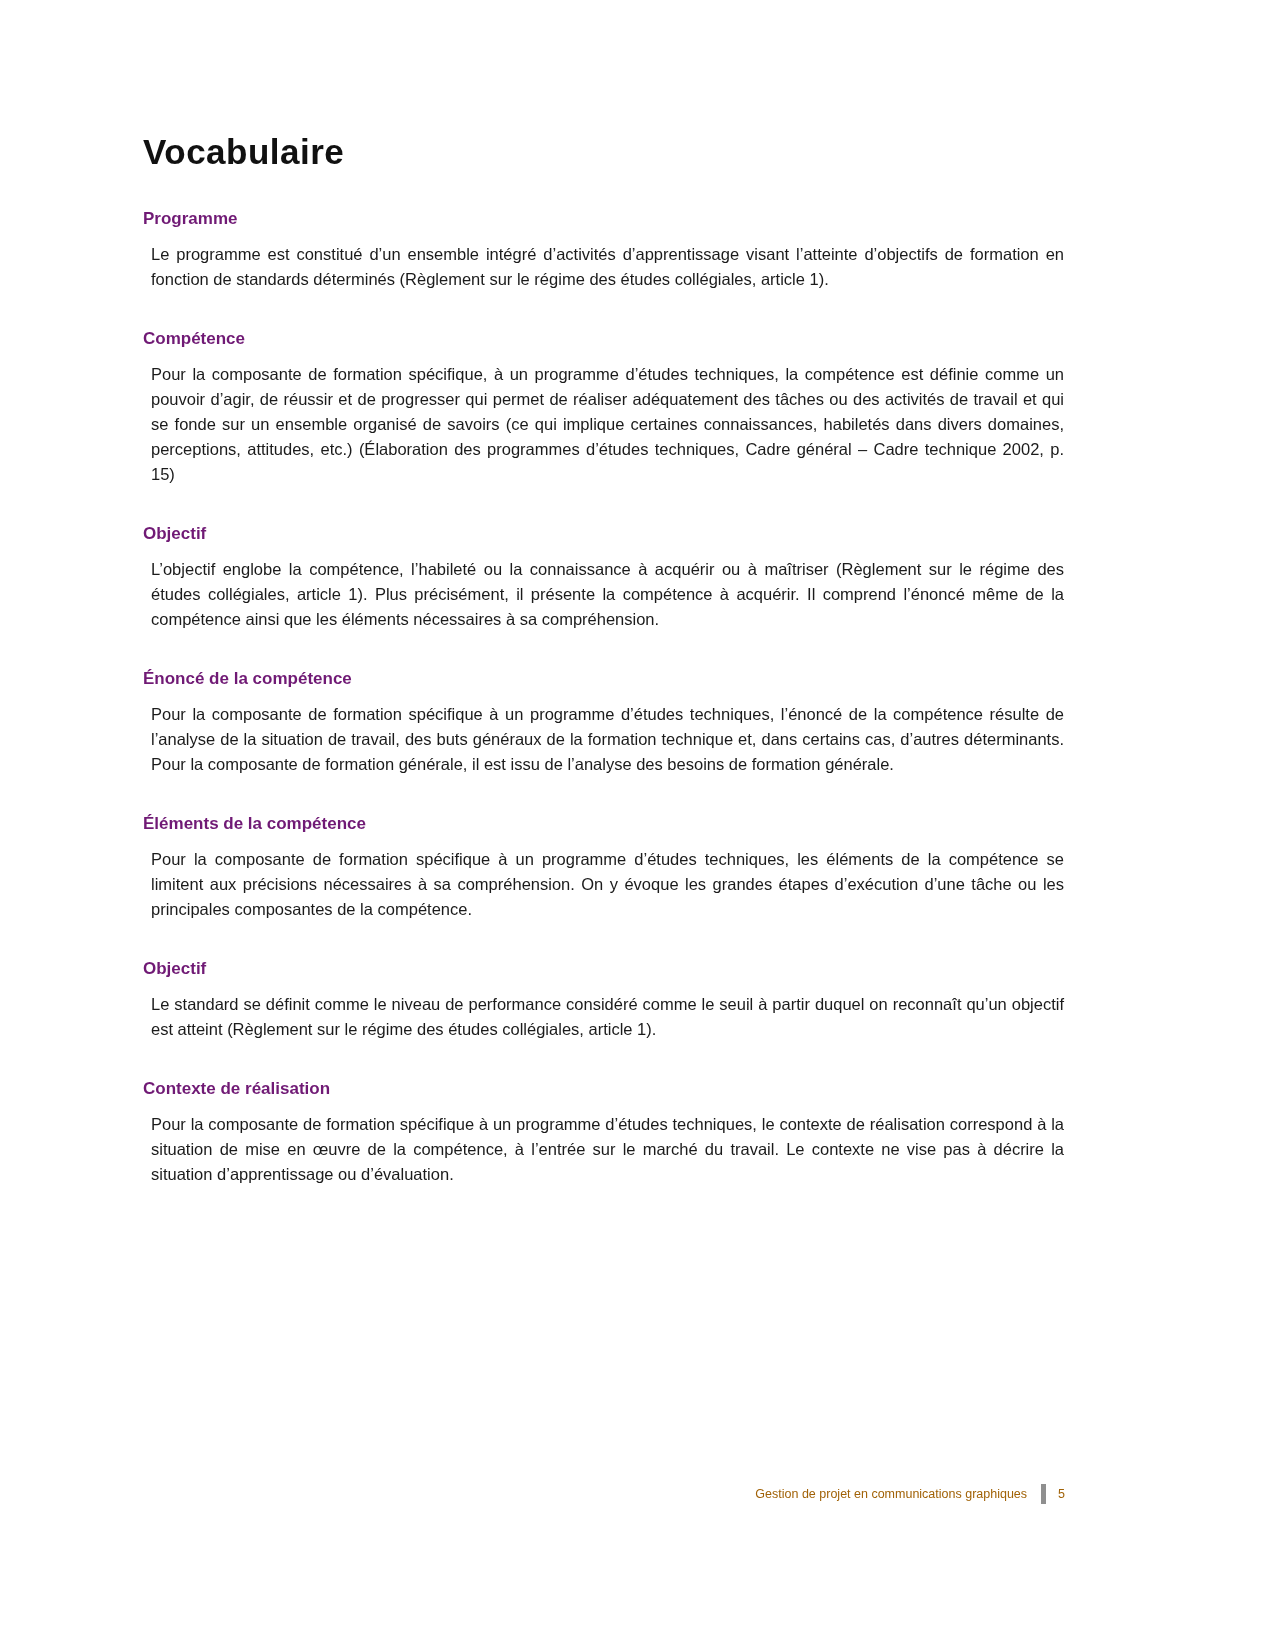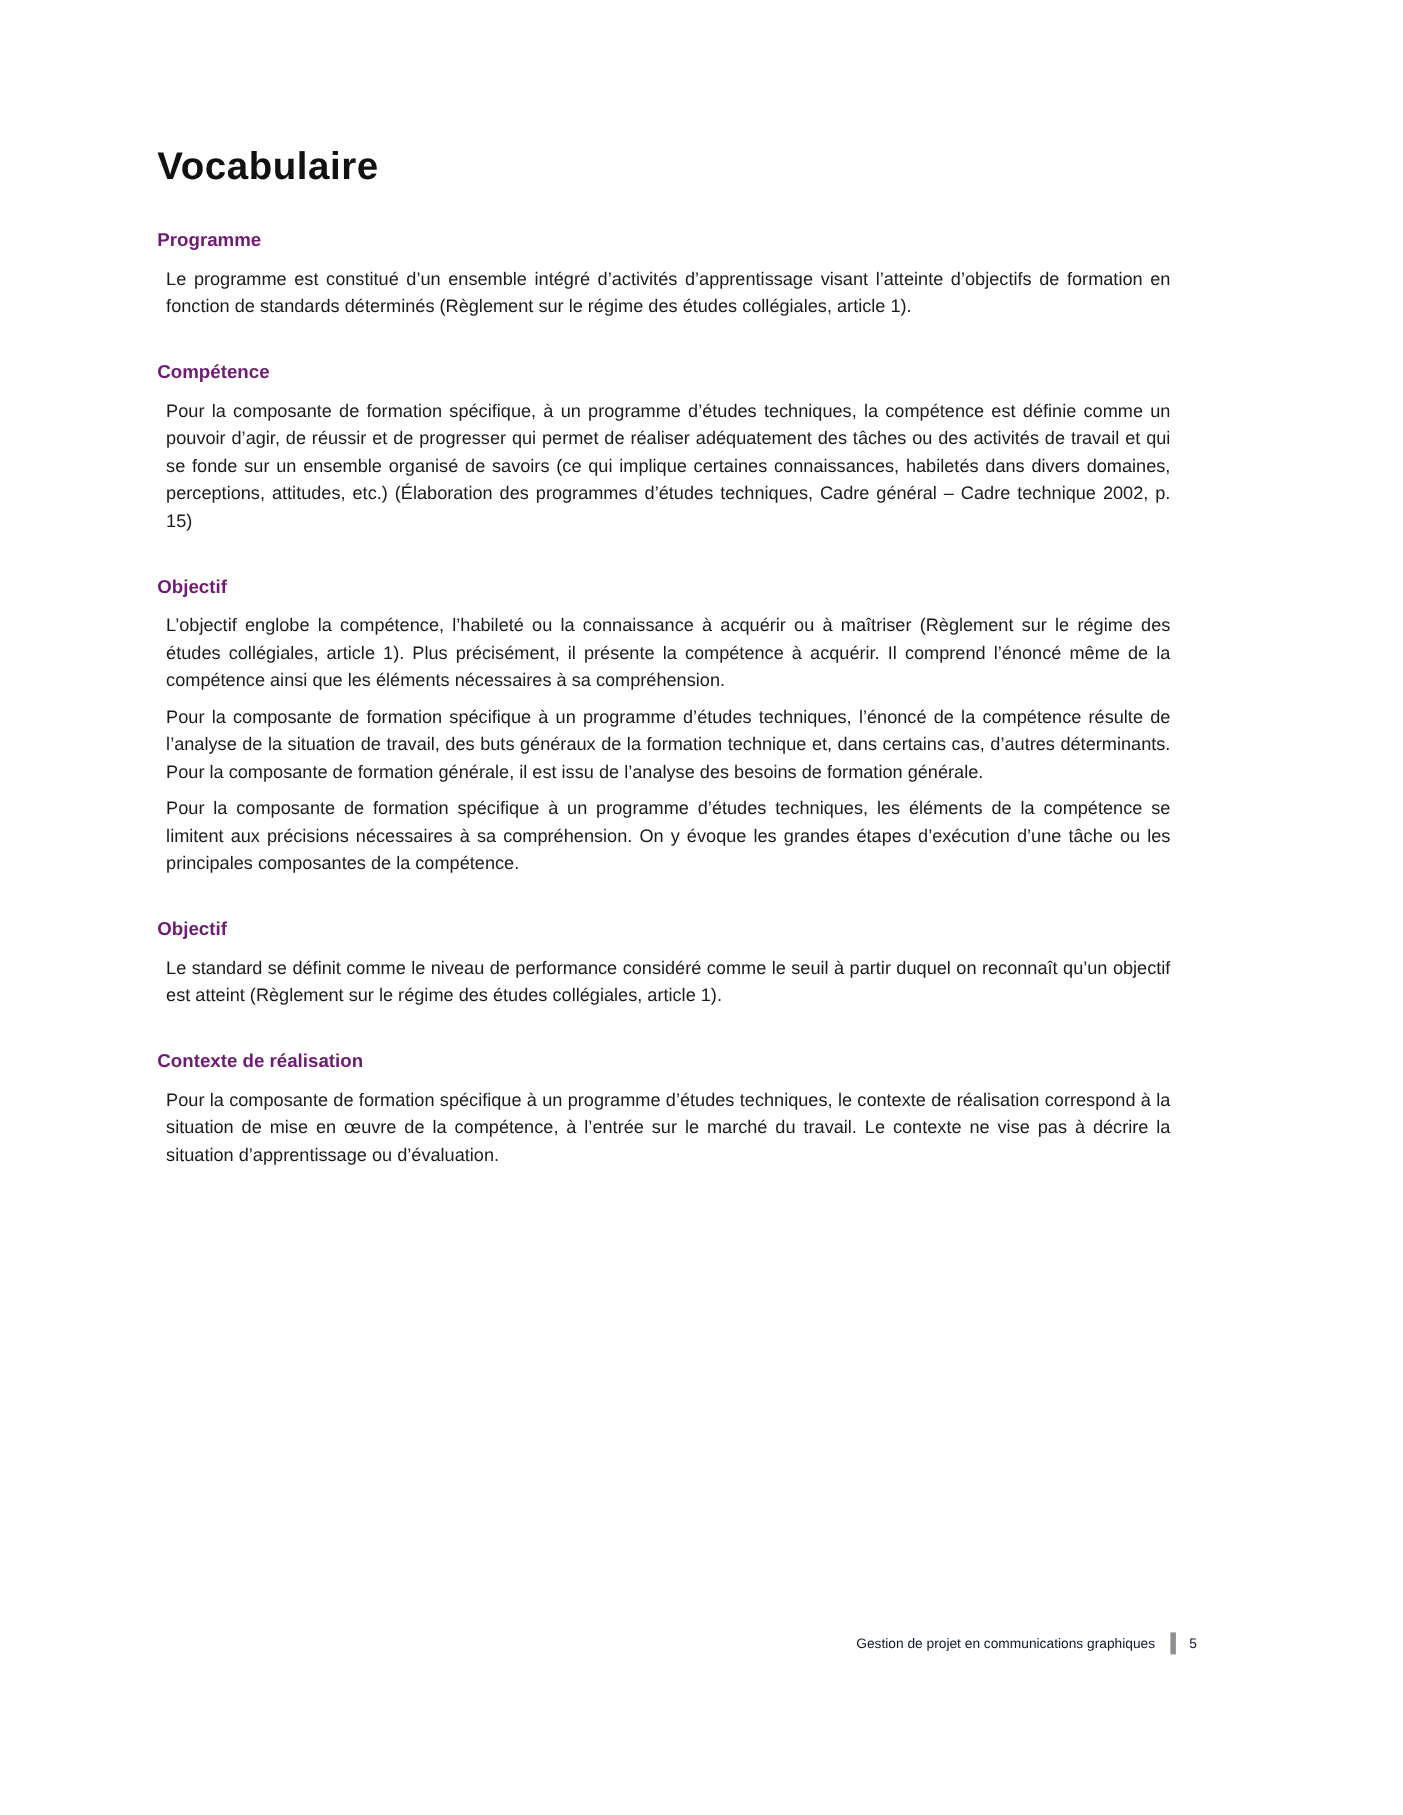--- a/index.html
+++ b/index.html
@@ -42,25 +42,25 @@
     margin: 8px;
     text-align: justify;
     color: #1b1b1b;
   }
   section.vocab-section p + p {
     margin-top: 25px;
   }
   .footer {
     position: absolute;
     top: 1484px;
-    right: 187px;
+    right: 210px;
     display: flex;
     align-items: center;
     font-size: 12.5px;
-    color: #0f172a;
+    color: #a16207;
   }
   .footer .footer-divider {
     display: inline-block;
     width: 5px;
     height: 20px;
     background: #8f8f8f;
     margin: 0 12px 0 14px;
   }
 </style>
 </head>
@@ -80,24 +80,26 @@
       <h2>Compétence</h2>
       <p>Pour la composante de formation spécifique, à un programme d’études techniques, la compétence est définie comme un pouvoir d’agir, de réussir et de progresser qui permet de réaliser adéquatement des tâches ou des activités de travail et qui se fonde sur un ensemble organisé de savoirs (ce qui implique certaines connaissances, habiletés dans divers domaines, perceptions, attitudes, etc.) (Élaboration des programmes d’études techniques, Cadre général – Cadre technique 2002, p. 15)</p>
     </section>
 
     <section class="vocab-section">
       <h2>Objectif</h2>
       <p>L’objectif englobe la compétence, l’habileté ou la connaissance à acquérir ou à maîtriser (Règlement sur le régime des études collégiales, article 1). Plus précisément, il présente la compétence à acquérir. Il comprend l’énoncé même de la compétence ainsi que les éléments nécessaires à sa compréhension.</p>
     </section>
 
     <section class="vocab-section">
+      <h2>Énoncé de la compétence</h2>
       <p>Pour la composante de formation spécifique à un programme d’études techniques, l’énoncé de la compétence résulte de l’analyse de la situation de travail, des buts généraux de la formation technique et, dans certains cas, d’autres déterminants. Pour la composante de formation générale, il est issu de l’analyse des besoins de formation générale.</p>
     </section>
 
     <section class="vocab-section">
+      <h2>Éléments de la compétence</h2>
       <p>Pour la composante de formation spécifique à un programme d’études techniques, les éléments de la compétence se limitent aux précisions nécessaires à sa compréhension. On y évoque les grandes étapes d’exécution d’une tâche ou les principales composantes de la compétence.</p>
     </section>
 
     <section class="vocab-section">
       <h2>Objectif</h2>
       <p>Le standard se définit comme le niveau de performance considéré comme le seuil à partir duquel on reconnaît qu’un objectif est atteint (Règlement sur le régime des études collégiales, article 1).</p>
     </section>
 
     <section class="vocab-section">
       <h2>Contexte de réalisation</h2>

